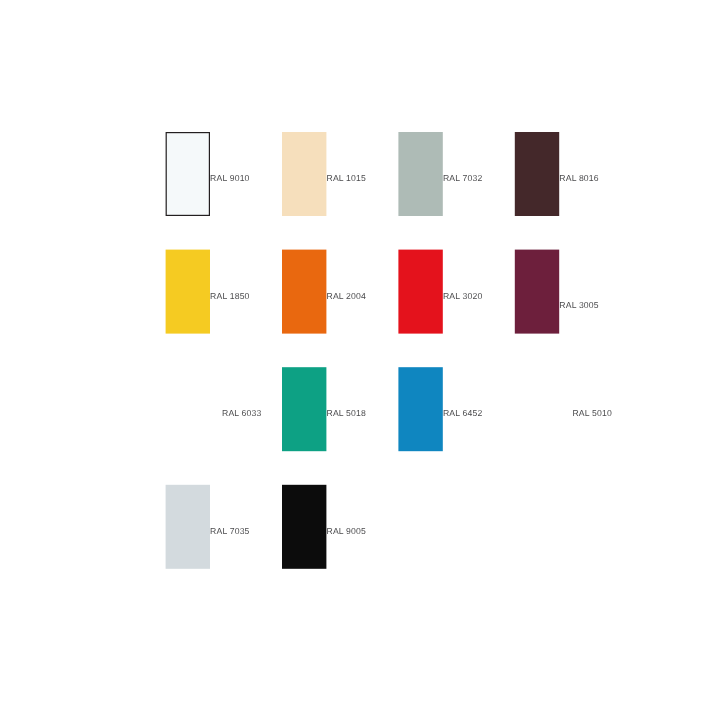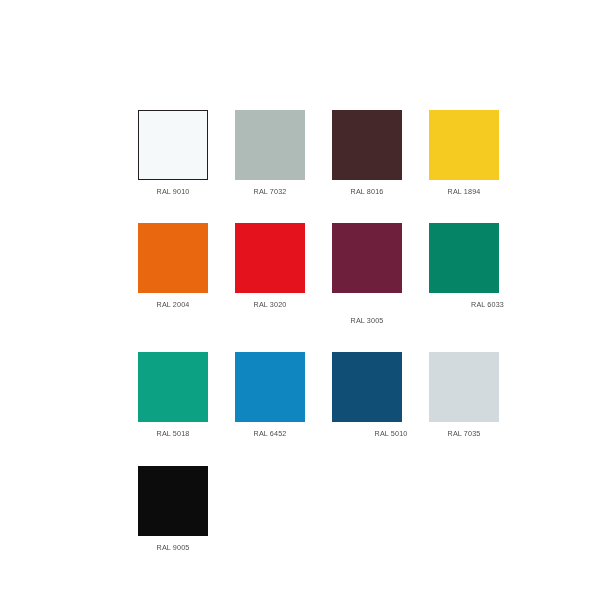--- a/index.html
+++ b/index.html
@@ -30,21 +30,21 @@
     width: 344px;
     display: grid;
     grid-template-columns: repeat(4, 70px);
     column-gap: 27px;
     row-gap: 28px;
   }
 
   .swatch-cell {
     width: 70px;
     display: flex;
-    flex-direction: column;
+    flex-direction: row;
     align-items: center;
   }
 
   .swatch-chip {
     width: 70px;
     height: 70px;
     box-sizing: border-box;
     display: block;
   }
 
@@ -66,30 +66,34 @@
 </head>
 <body>
 
 <div id="palette-board">
   <div id="swatch-grid">
       <div class="swatch-cell">
         <div class="swatch-chip bordered" style="background-color: rgb(245, 249, 250); border-color: rgb(35, 31, 32);"></div>
         <div class="swatch-label" style="color: rgb(76, 76, 78);">RAL 9010</div>
       </div>
       <div class="swatch-cell">
+        <div class="swatch-chip" style="background-color: rgb(246, 223, 188);"></div>
+        <div class="swatch-label" style="color: rgb(76, 76, 78);">RAL 1015</div>
+      </div>
+      <div class="swatch-cell">
         <div class="swatch-chip" style="background-color: rgb(174, 187, 182);"></div>
         <div class="swatch-label" style="color: rgb(76, 76, 78);">RAL 7032</div>
       </div>
       <div class="swatch-cell">
         <div class="swatch-chip" style="background-color: rgb(68, 40, 42);"></div>
         <div class="swatch-label" style="color: rgb(76, 76, 78);">RAL 8016</div>
       </div>
       <div class="swatch-cell">
         <div class="swatch-chip" style="background-color: rgb(245, 203, 34);"></div>
-        <div class="swatch-label" style="color: rgb(76, 76, 78);">RAL 1894</div>
+        <div class="swatch-label" style="color: rgb(76, 76, 78);">RAL 1850</div>
       </div>
       <div class="swatch-cell">
         <div class="swatch-chip" style="background-color: rgb(233, 104, 15);"></div>
         <div class="swatch-label" style="color: rgb(76, 76, 78);">RAL 2004</div>
       </div>
       <div class="swatch-cell">
         <div class="swatch-chip" style="background-color: rgb(228, 18, 28);"></div>
         <div class="swatch-label" style="color: rgb(76, 76, 78);">RAL 3020</div>
       </div>
       <div class="swatch-cell">

